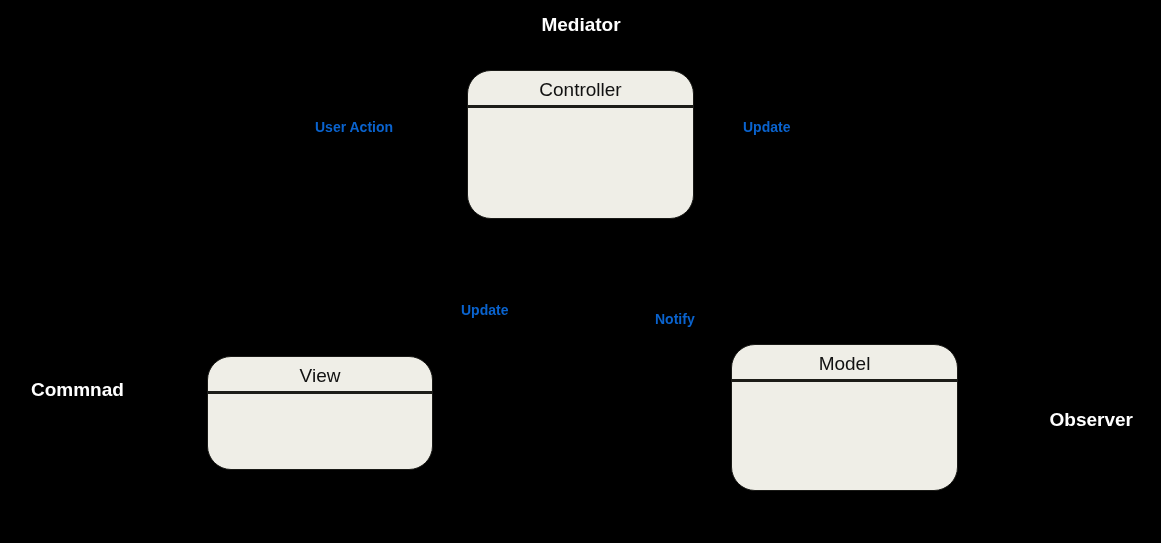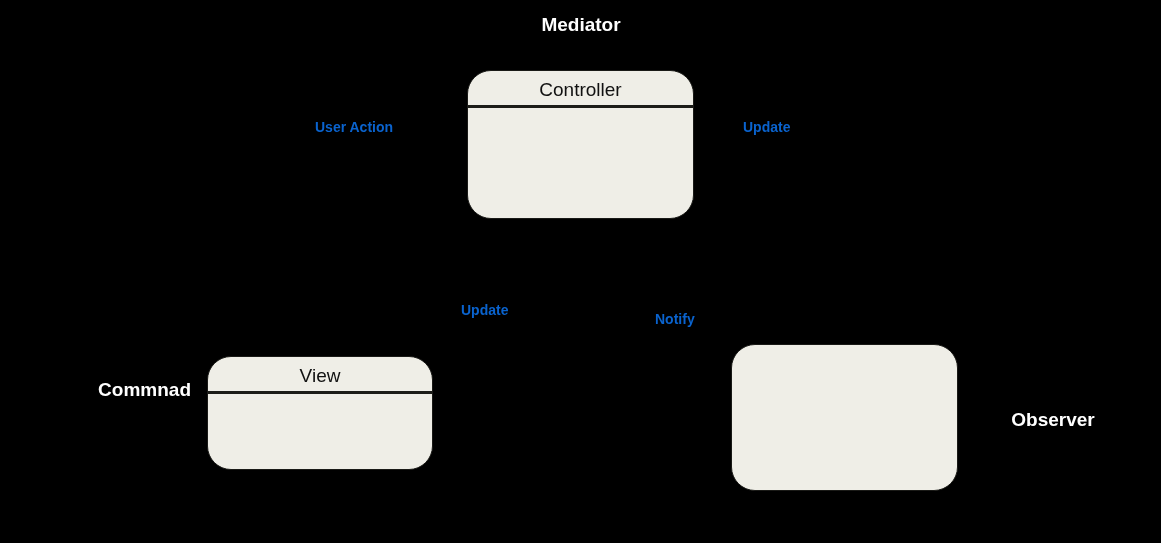--- a/index.html
+++ b/index.html
@@ -45,22 +45,22 @@
   .pattern-label {
     position: absolute;
     color: #ffffff;
     font-weight: bold;
     font-size: 19px;
     line-height: 30px;
     white-space: nowrap;
     font-family: "Liberation Sans", sans-serif;
   }
   .pattern-label.center { text-align: center; }
-  .pattern-label.right  { text-align: right; }
-  .pattern-label.left   { text-align: center; }
+  .pattern-label.right  { text-align: left; }
+  .pattern-label.left   { text-align: right; }
 
   
   .relation-label {
     position: absolute;
     color: #0A63CE;
     font-weight: bold;
     font-size: 14px;
     white-space: nowrap;
     font-family: "Liberation Sans", sans-serif;
   }
@@ -78,20 +78,21 @@
     <div class="uml-box-title">Controller</div>
     <div class="uml-box-body"></div>
   </div>
 
   <div class="uml-box" style="left:207px; top:356px; width:226px; height:114px;">
     <div class="uml-box-title">View</div>
     <div class="uml-box-body"></div>
   </div>
 
   <div class="uml-box" style="left:731px; top:344px; width:227px; height:147px;">
+    <div class="uml-box-title">Model</div>
     <div class="uml-box-body"></div>
   </div>
 
   <div class="pattern-label right" style="left:31px; top:375px; width:160px;">
     <div>Commnad</div>
   </div>
 
   <div class="pattern-label left" style="left:973px; top:405px; width:160px;">
     <div>Observer</div>
   </div>

